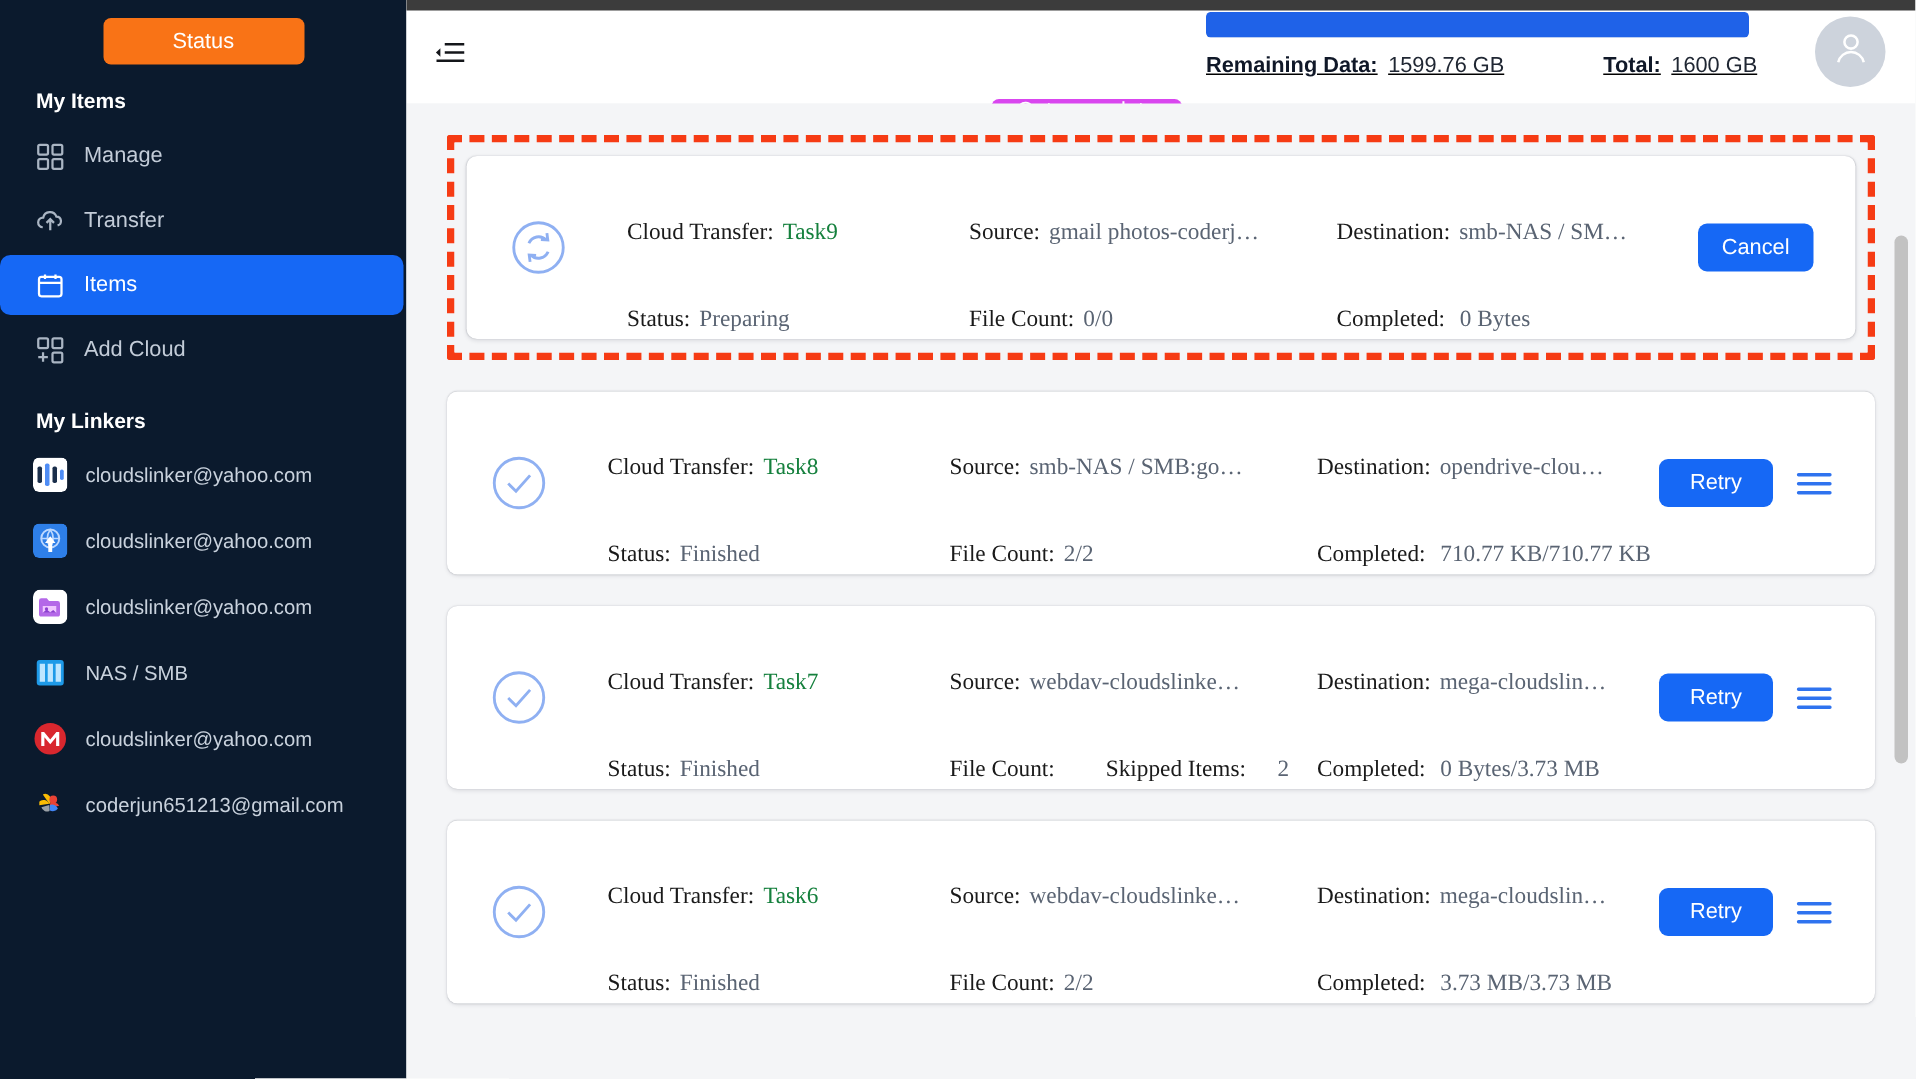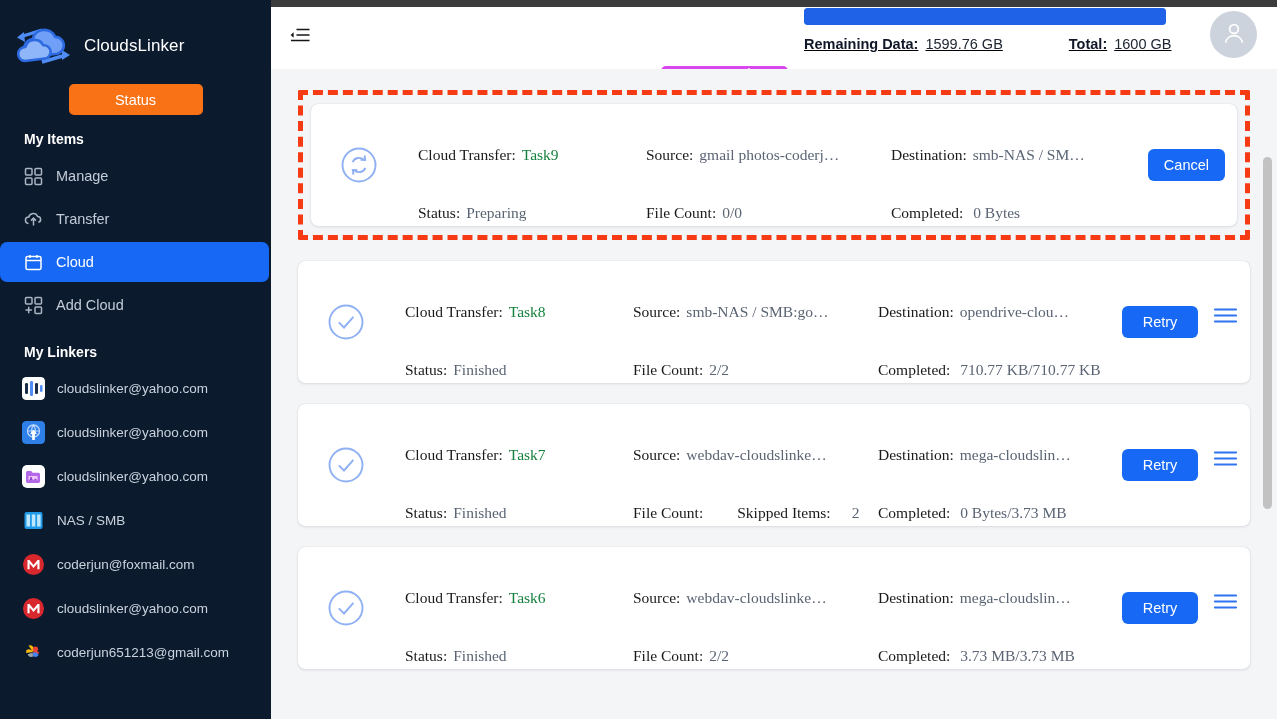--- a/index.html
+++ b/index.html
@@ -129,22 +129,22 @@
   .cell .k { color: #1a1a1a; white-space: nowrap; }
   .cell .v { color: #5a6473; white-space: nowrap; overflow: hidden; text-overflow: ellipsis; }
   .cell .v.link { color: #15803d; margin-top: 38px; }
   .c1 { width: 228px; flex: 0 0 228px; }
   .c2 { width: 245px; flex: 0 0 245px; }
   .c3 { flex: 1; min-width: 0; }
   .cell .v.trunc { max-width: 158px; display: inline-block; vertical-align: bottom; }
   .skip { display: flex; align-items: flex-start; gap: 21px; margin-left: 22px; }
 
   .card-actions {
-    position: absolute; right: 12px; top: 50%; transform: translateY(-50%);
-    display: flex; gap: 15px;
+    position: absolute; right: 28px; top: 50%; transform: translateY(-50%);
+    display: flex; align-items: center; gap: 15px;
   }
   .action-btn {
     background: #1668f5; color: #fff; border: none;
     height: 32px; min-width: 76px; padding: 0 16px; border-radius: 6px;
     font-size: 14.5px; font-family: "Liberation Sans", sans-serif; cursor: pointer;
   }
   .menu-icon { width: 25px; height: 19px; cursor: pointer; flex: 0 0 25px; }
 
   
   .scrollbar-track {
@@ -158,33 +158,20 @@
 </style>
 </head>
 <body>
 
 <div class="app">
 
   <div class="window-strip"></div>
 
   <aside class="sidebar">
 
-    <div class="brand">
-      <span class="brand-logo">
-        <svg viewBox="0 0 62 46" width="62" height="46">
-          <path d="M8 14 L30 7" stroke="#4f8df5" stroke-width="3.4" fill="none"></path>
-          <path d="M12 9 L5 14.5 L13 19 Z" fill="#4f8df5"></path>
-          <path d="M54 32 L30 39" stroke="#4f8df5" stroke-width="3.4" fill="none"></path>
-          <path d="M50 27 L58 32 L50 37 Z" fill="#4f8df5"></path>
-          <path d="M20 34 a9 9 0 0 1 .6-17.9 a12 12 0 0 1 22.6-2.2 a8.5 8.5 0 0 1 2 16.8 Z" fill="#6f9ff7" stroke="#2d6ae0" stroke-width="2.6" stroke-linejoin="round"></path>
-          <path d="M13 38 a7 7 0 0 1 .4-14 a9.5 9.5 0 0 1 17.8-1.7 a6.6 6.6 0 0 1 1.6 13.2 Z" fill="#8fb6f9" stroke="#2d6ae0" stroke-width="2.6" stroke-linejoin="round"></path>
-        </svg>
-      </span>
-      <span class="brand-name">CloudsLinker</span>
-    </div>
 
     <div class="upgrade-wrap">
       <button class="upgrade-btn">Status</button>
     </div>
 
     <div class="section-label">My Items</div>
 
     <div class="nav-item">
       <span class="nav-icon">
         <svg viewBox="0 0 19 19" width="19" height="19" fill="none" stroke="#aab5c3" stroke-width="1.5">
@@ -207,21 +194,21 @@
       <span>Transfer</span>
     </div>
 
     <div class="nav-item active">
       <span class="nav-icon">
         <svg viewBox="0 0 19 19" width="19" height="19" fill="none" stroke="#ffffff" stroke-width="1.5">
           <rect x="2" y="3.5" width="15" height="13" rx="1.6"></rect>
           <path d="M2 7.6h15M6 2v3M13 2v3"></path>
         </svg>
       </span>
-      <span>Cloud</span>
+      <span>Items</span>
     </div>
 
     <div class="nav-item">
       <span class="nav-icon">
         <svg viewBox="0 0 19 19" width="19" height="19" fill="none" stroke="#aab5c3" stroke-width="1.5">
           <rect x="1.5" y="1.5" width="6.5" height="6.5" rx="1"></rect>
           <rect x="11" y="1.5" width="6.5" height="6.5" rx="1"></rect>
           <rect x="11" y="11" width="6.5" height="6.5" rx="1"></rect>
           <path d="M4.7 10.8v6.4M1.5 14h6.4"></path>
         </svg>
@@ -274,29 +261,20 @@
         <svg viewBox="0 0 23 23" width="23" height="23">
           <rect x="2.5" y="3" width="18" height="17" rx="2" fill="#1e9ae8"></rect>
           <rect x="4.5" y="5.5" width="3.5" height="12" fill="#bfe6ff"></rect>
           <rect x="9.8" y="5.5" width="3.5" height="12" fill="#bfe6ff"></rect>
           <rect x="15.1" y="5.5" width="3.5" height="12" fill="#bfe6ff"></rect>
         </svg>
       </span>
       <span>NAS / SMB</span>
     </div>
 
-    <div class="linker-item">
-      <span class="linker-icon">
-        <svg viewBox="0 0 23 23" width="23" height="23">
-          <circle cx="11.5" cy="11.5" r="10.5" fill="#d9272e"></circle>
-          <path d="M5.5 16.3V7h1.9l4.1 5 4.1-5h1.9v9.3h-2.1v-5.8l-3.9 4.6-3.9-4.6v5.8z" fill="#ffffff"></path>
-        </svg>
-      </span>
-      <span>coderjun@foxmail.com</span>
-    </div>
 
     <div class="linker-item">
       <span class="linker-icon">
         <svg viewBox="0 0 23 23" width="23" height="23">
           <circle cx="11.5" cy="11.5" r="10.5" fill="#d9272e"></circle>
           <path d="M5.5 16.3V7h1.9l4.1 5 4.1-5h1.9v9.3h-2.1v-5.8l-3.9 4.6-3.9-4.6v5.8z" fill="#ffffff"></path>
         </svg>
       </span>
       <span>cloudslinker@yahoo.com</span>
     </div>

